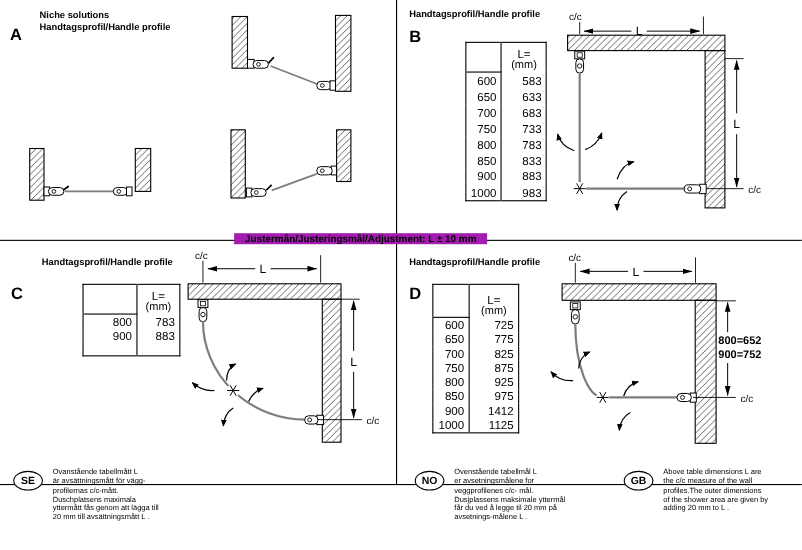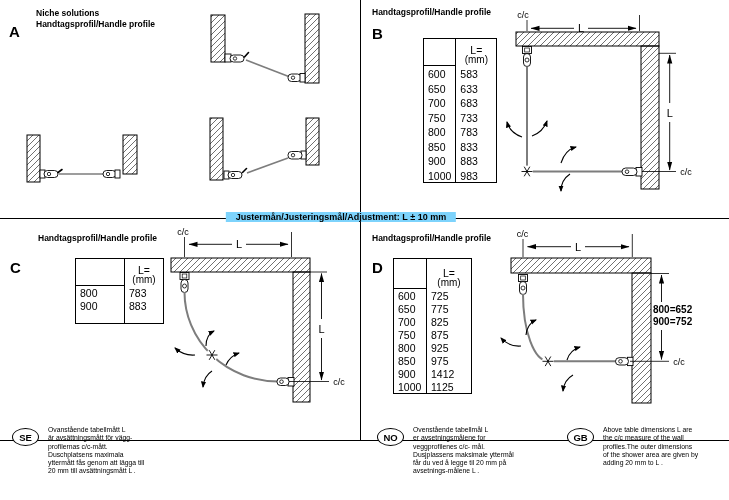--- a/index.html
+++ b/index.html
@@ -1,32 +1,32 @@
 <!DOCTYPE html>
 <html><head>
 <meta charset="utf-8">
 <style>
   html,body{margin:0;padding:0;background:#fff;}
   .page{position:relative;width:729px;height:500px;background:#fff;overflow:hidden;
         font-family:"Liberation Sans",sans-serif;color:#000;}
   .q{position:absolute;}
   .vdiv{position:absolute;left:360px;top:0;width:1px;height:441px;background:#000;}
   .hdiv{position:absolute;left:0;width:729px;height:1px;background:#000;}
-  .adj-label{position:absolute;left:341px;top:212px;transform:translateX(-50%);
-             background:#7dd3fc;padding:0 10px;font-weight:bold;font-size:9px;white-space:nowrap;}
+  .adj-label{position:absolute;left:328px;top:212px;transform:translateX(-50%);
+             background:#a21caf;padding:0 10px;font-weight:bold;font-size:9px;white-space:nowrap;}
   .letter{position:absolute;font-weight:bold;font-size:15px;}
   .ptitle{position:absolute;font-weight:bold;font-size:8.5px;line-height:10.5px;white-space:nowrap;}
   .diag{position:absolute;left:0;top:0;}
   .diag text{font-family:"Liberation Sans",sans-serif;fill:#000;}
   text.cc{font-size:9px;text-anchor:middle;}
   text.dim{font-size:11px;text-anchor:middle;}
   text.note{font-size:10px;font-weight:bold;text-anchor:start;}
   table.dim-table{position:absolute;border:1px solid #000;border-collapse:collapse;
                   background:#fff;font-family:"Liberation Sans",sans-serif;}
-  table.dim-table td{padding:0 4px;vertical-align:bottom;font-size:10.5px;}
+  table.dim-table td{padding:0 4px;text-align:right;vertical-align:bottom;font-size:10.5px;}
   table.dim-table td.c1{border-right:1px solid #000;}
   table.dim-table tr.hd td.c1{border-bottom:1px solid #000;}
   table.dim-table tr.hd td.c2{text-align:center;vertical-align:bottom;padding-bottom:1px;}
   .hdr-l{font-size:10.5px;line-height:10px;}
   .hdr-u{font-size:10px;line-height:9px;}
   .t-b{left:59px;top:38px;} .t-b tr.hd td{height:25px;} .t-b tr.bd td{height:14.5px;}
   .t-b td.c1{width:23px;} .t-b td.c2{width:32px;}
   .t-c{left:75px;top:40px;} .t-c tr.hd td{height:25px;} .t-c tr.bd td{height:13px;}
   .t-c tr.sp td{height:11px;} .t-c td.c1{width:40px;} .t-c td.c2{width:30px;}
   .t-d{left:29px;top:40px;} .t-d tr.hd td{height:28px;} .t-d tr.bd td{height:13px;}

